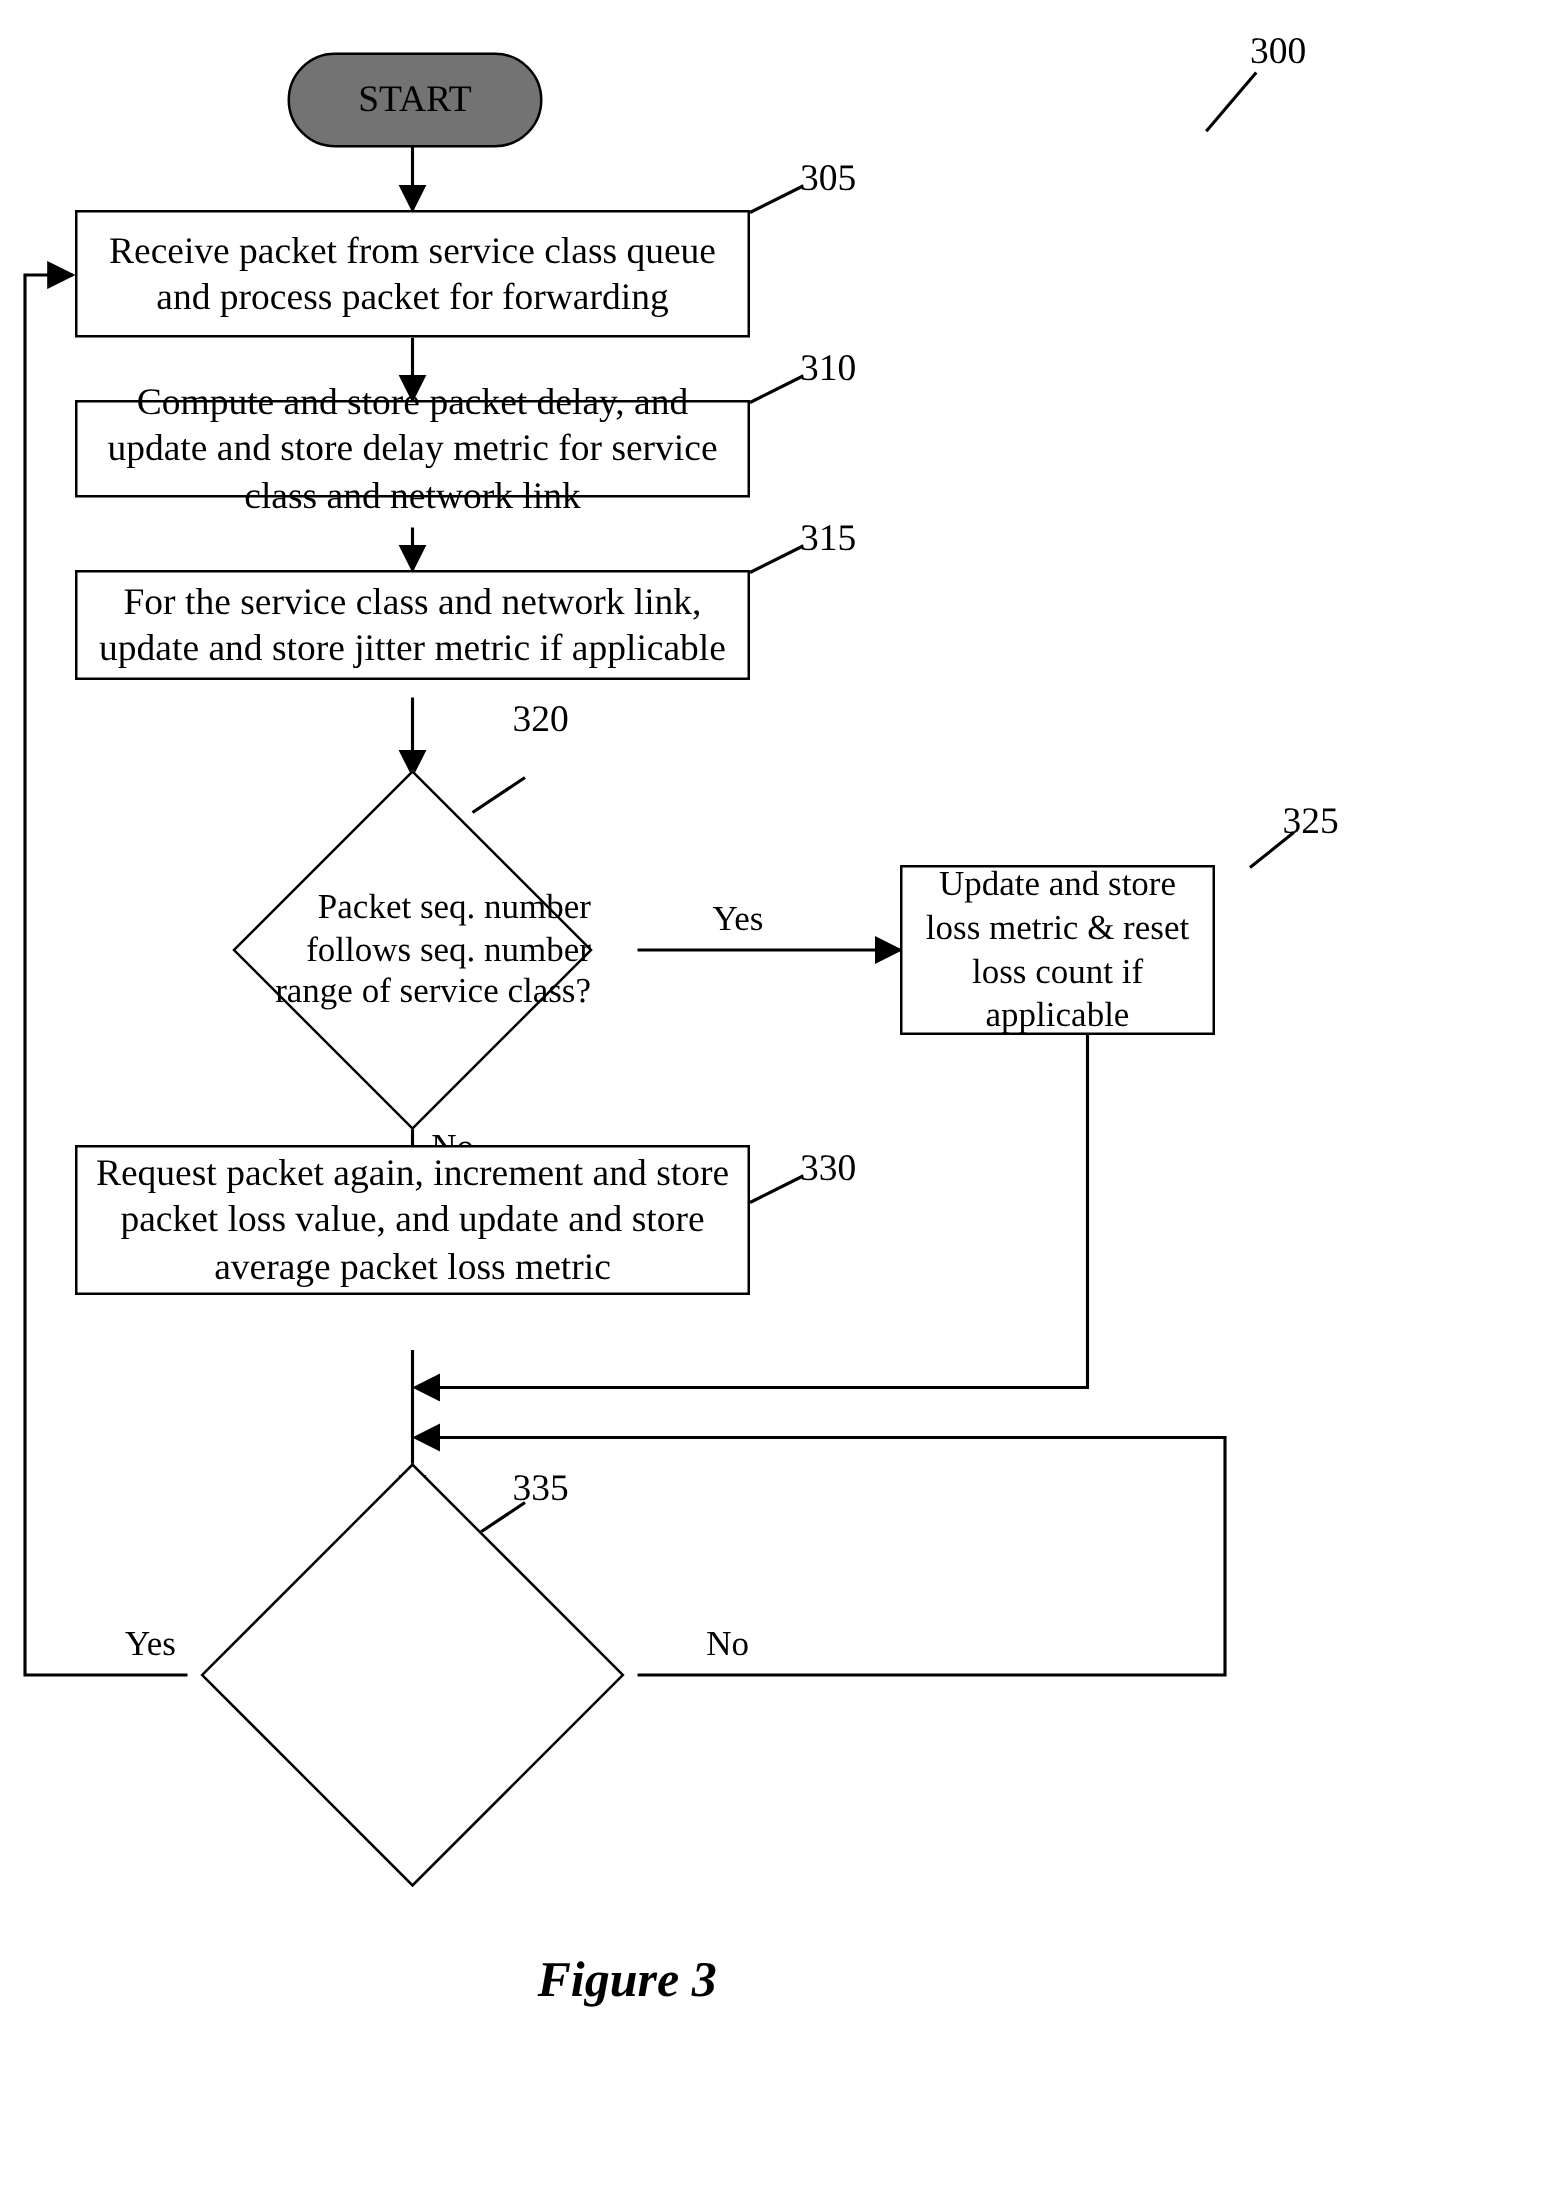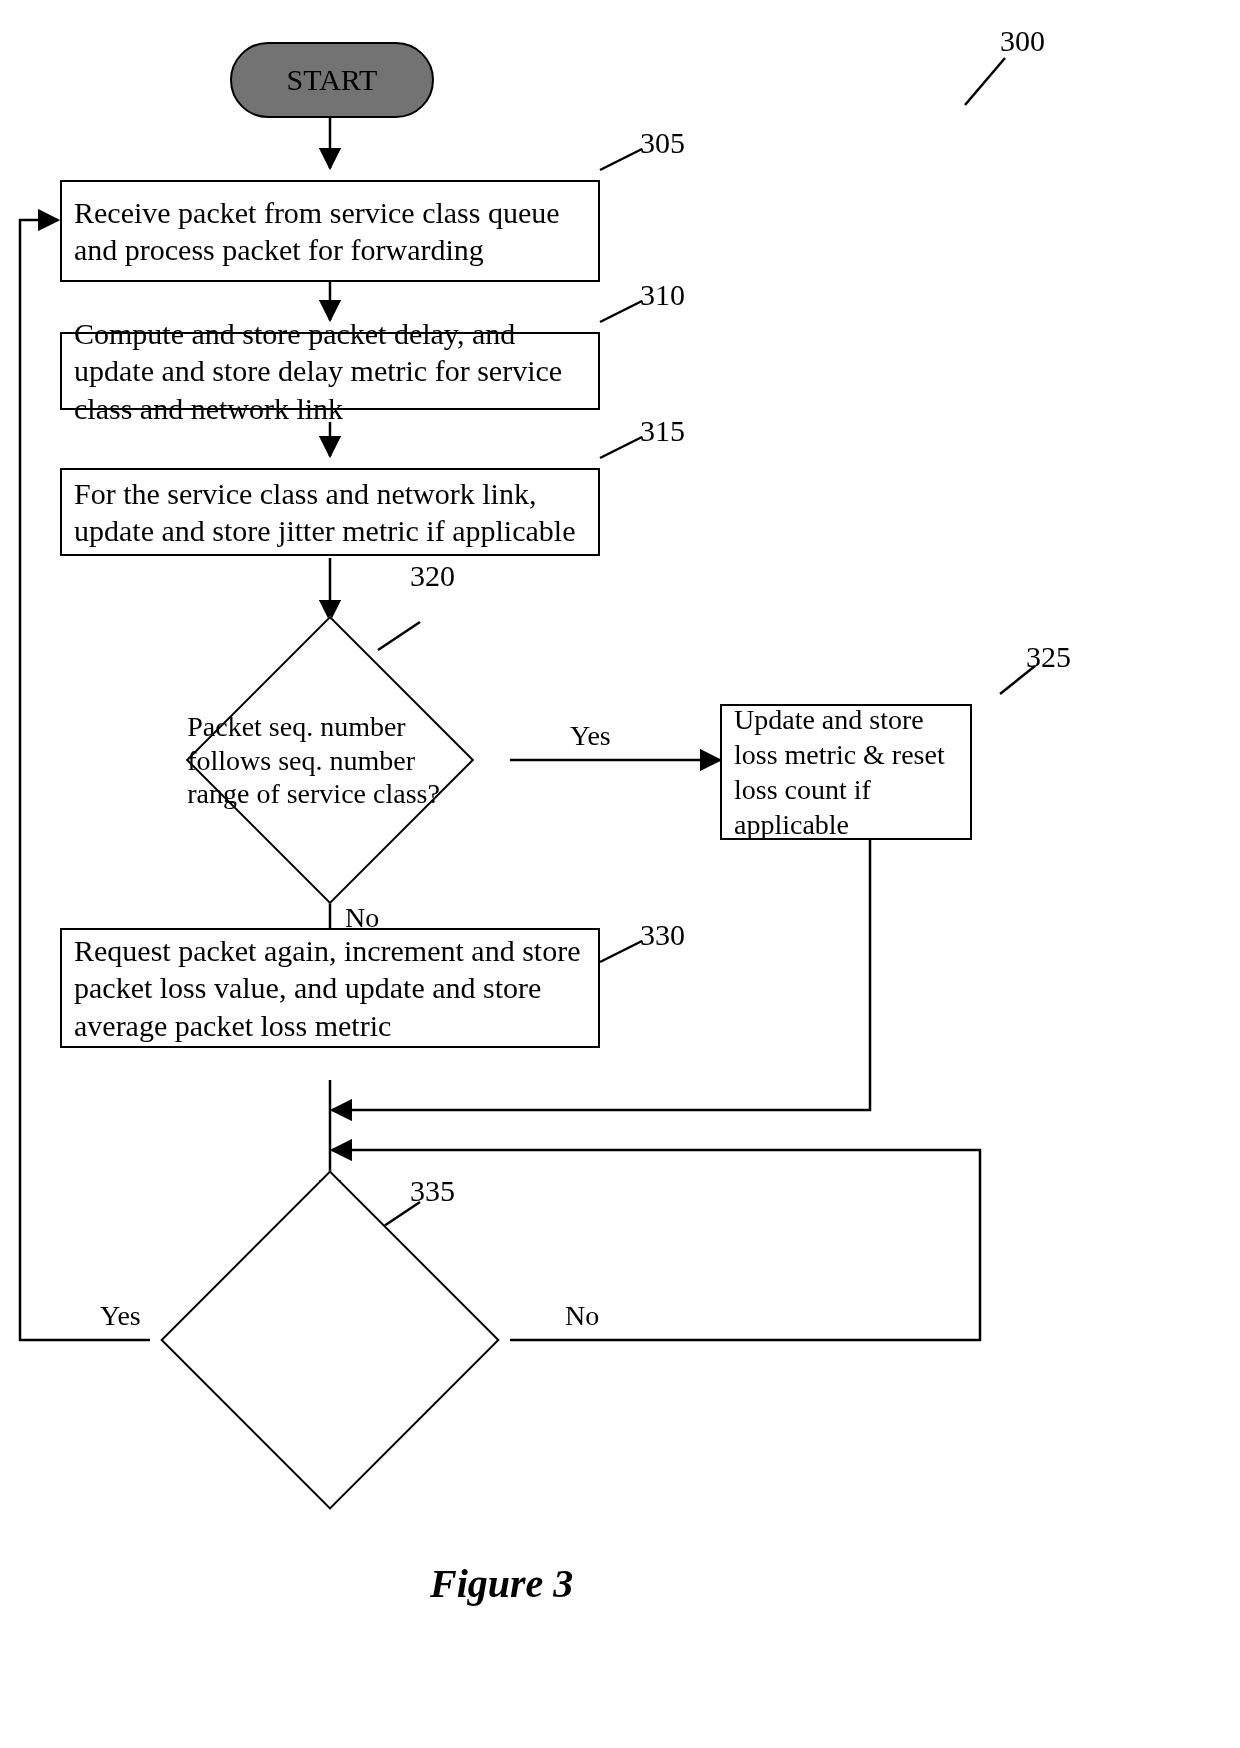--- a/index.html
+++ b/index.html
@@ -12,29 +12,28 @@
   .canvas {
     position: relative;
     width: 1240px;
     height: 1748px;
     padding-left: 12px;
   }
   .box {
     position: absolute;
     border: 2px solid #000;
     background: #fff;
-    text-align: left;
+    text-align: center;
     display: flex;
     align-items: center;
     justify-content: center;
     padding: 6px 12px;
     box-sizing: border-box;
     font-size: 30px;
     line-height: 1.25;
-    margin-top: 12px;
   }
   .terminator {
     position: absolute;
     border: 2px solid #000;
     background: #737373;
     border-radius: 999px;
     text-align: center;
     display: flex;
     align-items: center;
     justify-content: center;
@@ -48,21 +47,21 @@
     left: 0; top: 0; width: 100%; height: 100%;
     border: 2px solid #000;
     background: #fff;
     transform: rotate(45deg);
     box-sizing: border-box;
   }
   .diamond-text {
     position: absolute;
     left: 50%; top: 50%;
     transform: translate(-50%, -50%);
-    text-align: left;
+    text-align: right;
     font-size: 28px;
     line-height: 1.2;
     width: 140%;
   }
   .label {
     position: absolute;
     font-size: 28px;
   }
   .ref {
     position: absolute;

